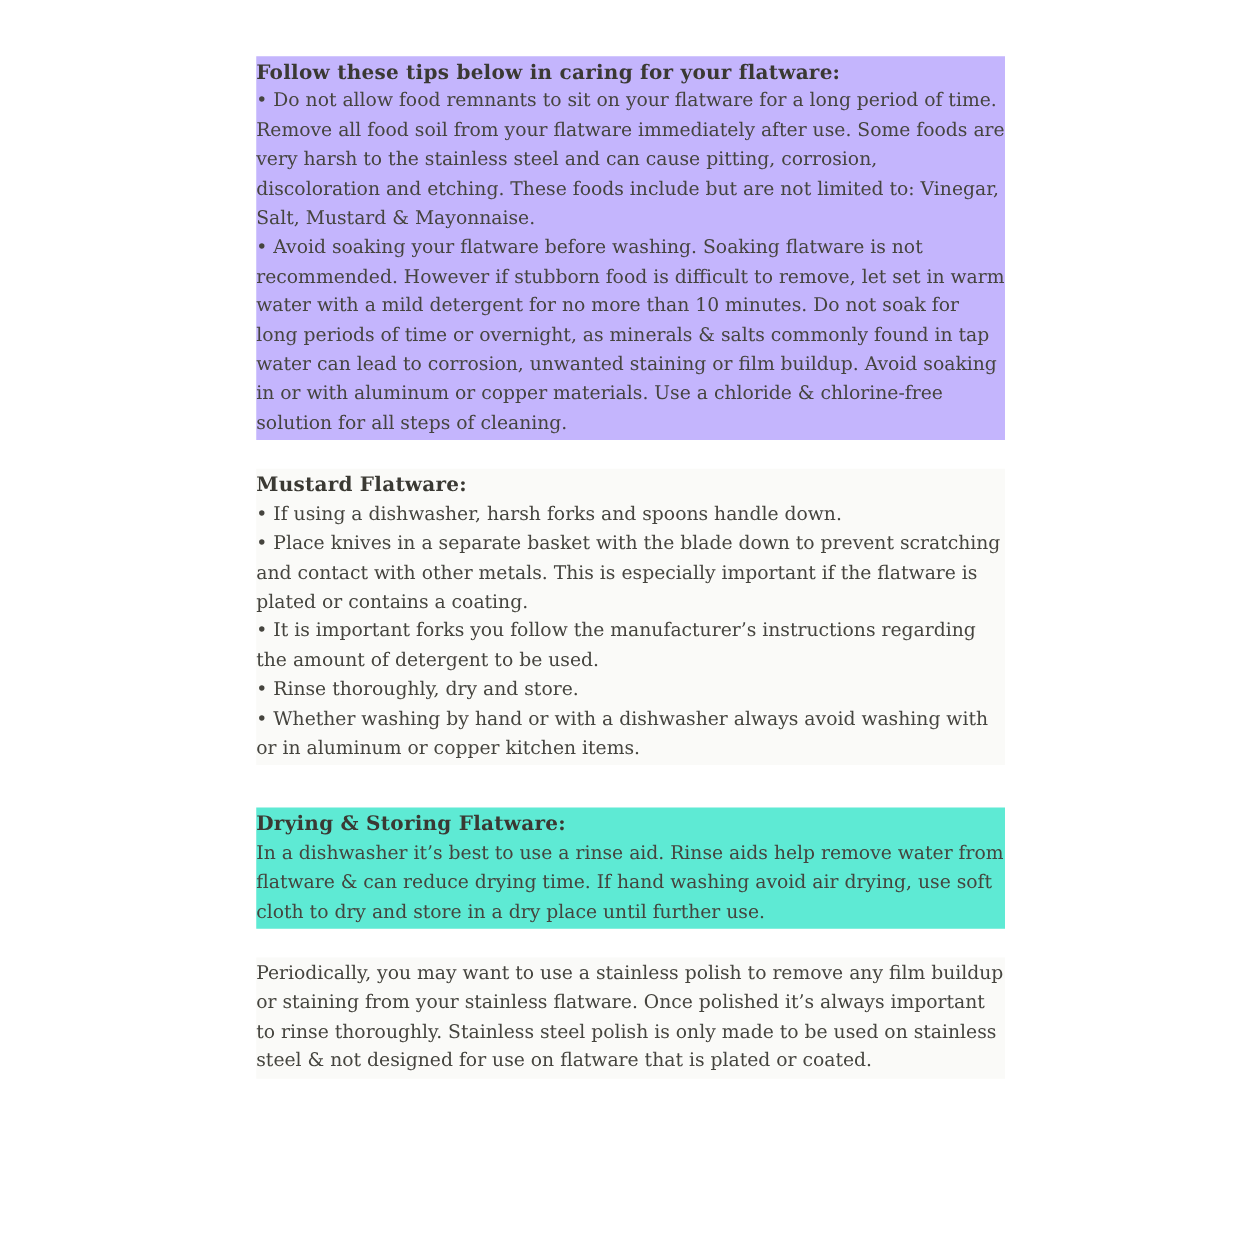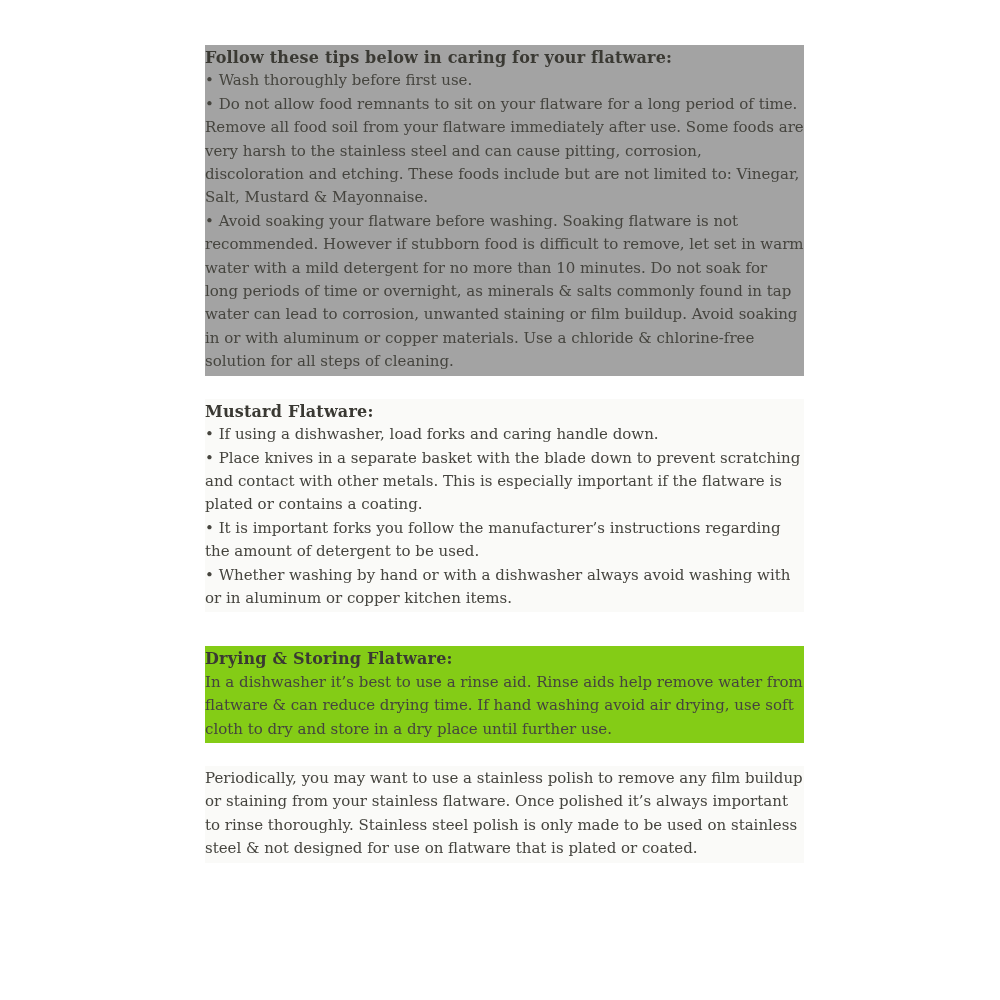--- a/index.html
+++ b/index.html
@@ -42,33 +42,33 @@
   }
   .bullet {
     display: inline;
     color: #45443e;
   }
 </style>
 </head>
 <body>
 
 <main class="page">
-    <section class="block" style="background: #a3a3a3;">
+    <section class="block" style="background: #c4b5fd;">
       <h2 class="section-heading">Follow these tips below in caring for your flatware:</h2>
-      <p class="para"><span class="bullet">•</span> <span>Wash thoroughly before first use.</span></p>
       <p class="para"><span class="bullet">•</span> <span>Do not allow food remnants to sit on your flatware for a long period of time. Remove all food soil from your flatware immediately after use. Some foods are very harsh to the stainless steel and can cause pitting, corrosion, discoloration and etching. These foods include but are not limited to: Vinegar, Salt, Mustard &amp; Mayonnaise.</span></p>
       <p class="para"><span class="bullet">•</span> <span>Avoid soaking your flatware before washing. Soaking flatware is not recommended. However if stubborn food is difficult to remove, let set in warm water with a mild detergent for no more than 10 minutes. Do not soak for long periods of time or overnight, as minerals &amp; salts commonly found in tap water can lead to corrosion, unwanted staining or film buildup. Avoid soaking in or with aluminum or copper materials. Use a chloride &amp; chlorine-free solution for all steps of cleaning.</span></p>
     </section>
     <section class="block" style="background: rgb(250, 250, 248);">
       <h2 class="section-heading">Mustard Flatware:</h2>
-      <p class="para"><span class="bullet">•</span> <span>If using a dishwasher, load forks and caring handle down.</span></p>
+      <p class="para"><span class="bullet">•</span> <span>If using a dishwasher, harsh forks and spoons handle down.</span></p>
       <p class="para"><span class="bullet">•</span> <span>Place knives in a separate basket with the blade down to prevent scratching and contact with other metals. This is especially important if the flatware is plated or contains a coating.</span></p>
       <p class="para"><span class="bullet">•</span> <span>It is important forks you follow the manufacturer’s instructions regarding the amount of detergent to be used.</span></p>
+      <p class="para"><span class="bullet">•</span> <span>Rinse thoroughly, dry and store.</span></p>
       <p class="para"><span class="bullet">•</span> <span>Whether washing by hand or with a dishwasher always avoid washing with or in aluminum or copper kitchen items.</span></p>
     </section>
-    <section class="block" style="background: #84cc16; margin-top: 34px;">
+    <section class="block" style="background: #5eead4; margin-top: 34px;">
       <h2 class="section-heading">Drying &amp; Storing Flatware:</h2>
       <p class="para"><span>In a dishwasher it’s best to use a rinse aid. Rinse aids help remove water from flatware &amp; can reduce drying time. If hand washing avoid air drying, use soft cloth to dry and store in a dry place until further use.</span></p>
     </section>
     <section class="block" style="background: rgb(250, 250, 248);">
       <p class="para"><span>Periodically, you may want to use a stainless polish to remove any film buildup or staining from your stainless flatware. Once polished it’s always important to rinse thoroughly. Stainless steel polish is only made to be used on stainless steel &amp; not designed for use on flatware that is plated or coated.</span></p>
     </section>
   </main>
 
 </body></html>

